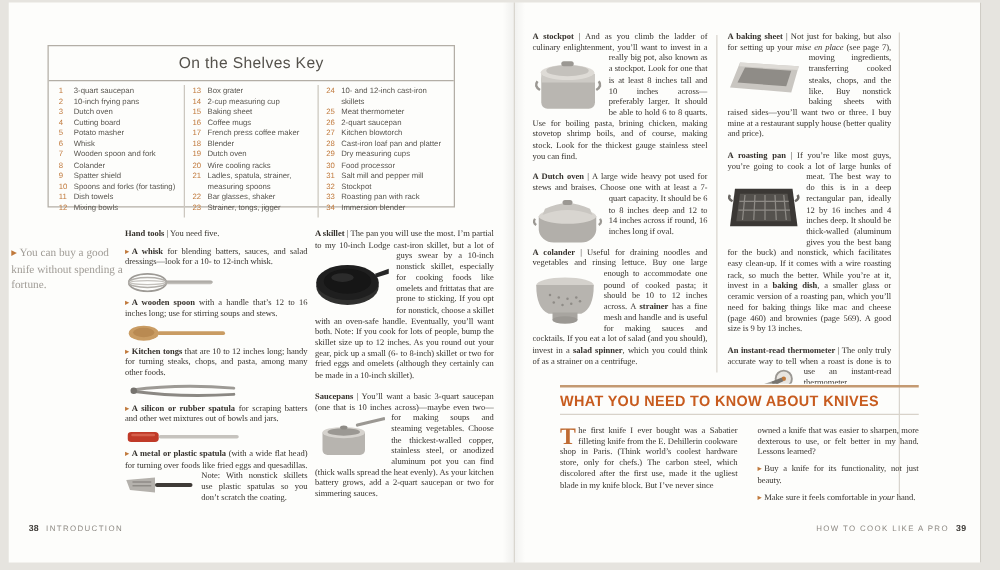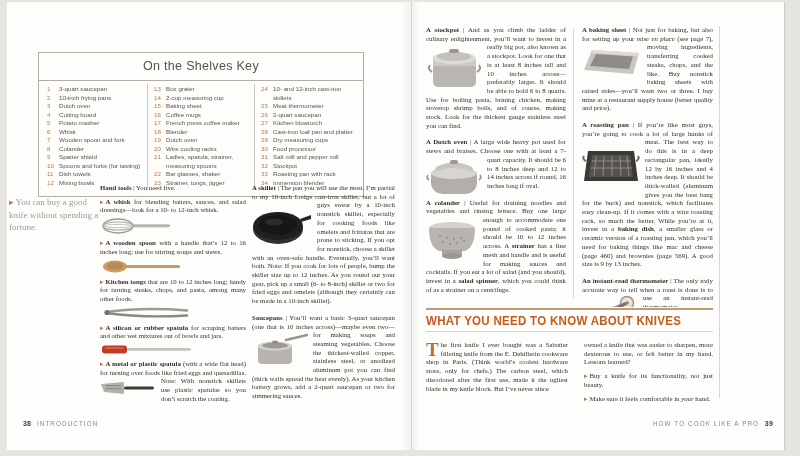--- a/index.html
+++ b/index.html
@@ -5,21 +5,21 @@
   html,body{margin:0;padding:0;}
   .canvas{position:relative;width:800px;height:456px;background:#e6e4df;overflow:hidden;
           font-family:"Liberation Serif",serif;-webkit-font-smoothing:antialiased;}
   .page-bg{position:absolute;left:7px;top:2px;width:777px;height:448px;background:#fdfdfb;
            border-right:1px solid #cfccc5;}
   .gutter-shade{position:absolute;left:402px;top:2px;width:18px;height:448px;
      background:linear-gradient(90deg,rgba(0,0,0,0),rgba(0,0,0,.05) 50%,rgba(0,0,0,0));}
   .gutter{position:absolute;left:411px;top:2px;width:1px;height:448px;background:#d9d6cf;}
 
   
-  .key-box{position:absolute;left:38px;top:52px;width:326px;height:145px;
+  .key-box{position:absolute;left:38px;top:36px;width:326px;height:130px;
            border:1px solid #b3aea6;background:#fdfdfb;box-sizing:border-box;}
   .key-title{height:27px;line-height:27px;text-align:center;border-bottom:1px solid #b3aea6;
              font-family:"Liberation Sans",sans-serif;font-size:12.5px;color:#55524c;letter-spacing:.3px;}
   .key-cols{display:flex;height:112px;padding:3px 2px;box-sizing:border-box;}
   .key-col{flex:1;padding:1px 5px 0 6px;overflow:hidden;}
   .kc-div{border-left:1px solid #ccc7bf;}
   .ki{display:flex;font-family:"Liberation Sans",sans-serif;font-size:6.2px;line-height:8.55px;}
   .kn{width:12px;flex:none;color:#c0793c;}
   .kl{flex:1;color:#57544e;}
 
@@ -40,21 +40,21 @@
   .colD{position:absolute;left:582px;top:26px;width:131px;height:281px;overflow:hidden;}
   .tool-img{margin:3px 0 1px 2px;}
   .tool-img svg{display:block;}
   .ph{float:left;margin:1px 5px 1px 0;}
 
   .vrule{position:absolute;width:1px;background:#d9d5ce;}
   .r1{left:573px;top:28px;height:270px;}
   .r2{left:719px;top:26px;height:372px;}
 
   
-  .knives{position:absolute;left:426px;top:308px;width:287px;}
+  .knives{position:absolute;left:448px;top:308px;width:287px;}
   .k-rule-top{height:2px;background:#c49a72;}
   .k-head{font-family:"Liberation Sans",sans-serif;font-weight:bold;font-size:12px;color:#c75b1e;
           letter-spacing:.3px;margin:4px 0 3px;transform:scaleX(.96);transform-origin:left;white-space:nowrap;}
   .k-rule-sub{height:1px;background:#d8d2c9;}
   .k-cols{display:flex;margin-top:9px;}
   .k-col1{width:142px;flex:none;}
   .k-col2{flex:1;margin-left:16px;}
   .dropcap{float:left;font-size:19px;line-height:15px;font-weight:bold;color:#bf6b33;margin:1px 2px 0 0;}
   .kb{margin-top:5px;}
 

